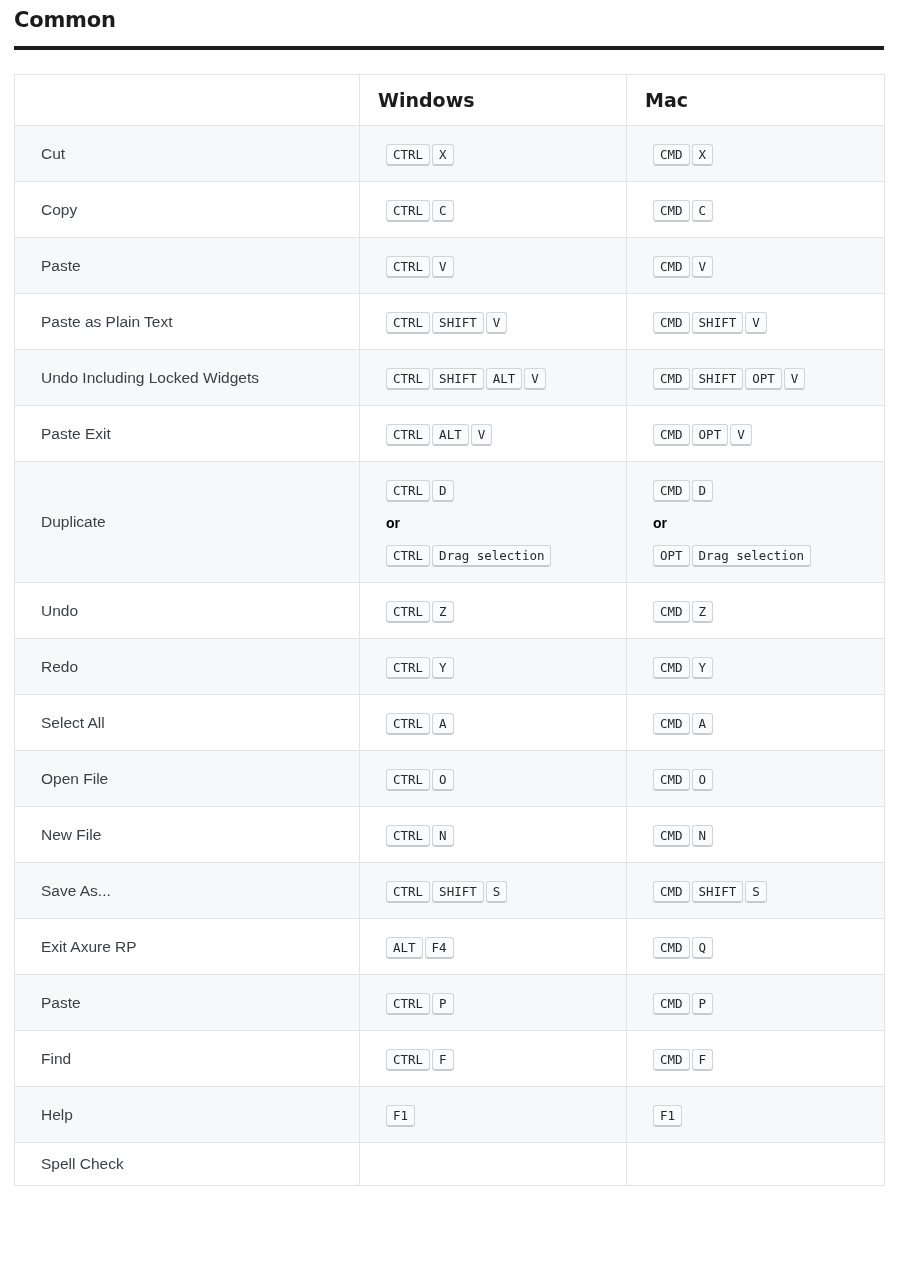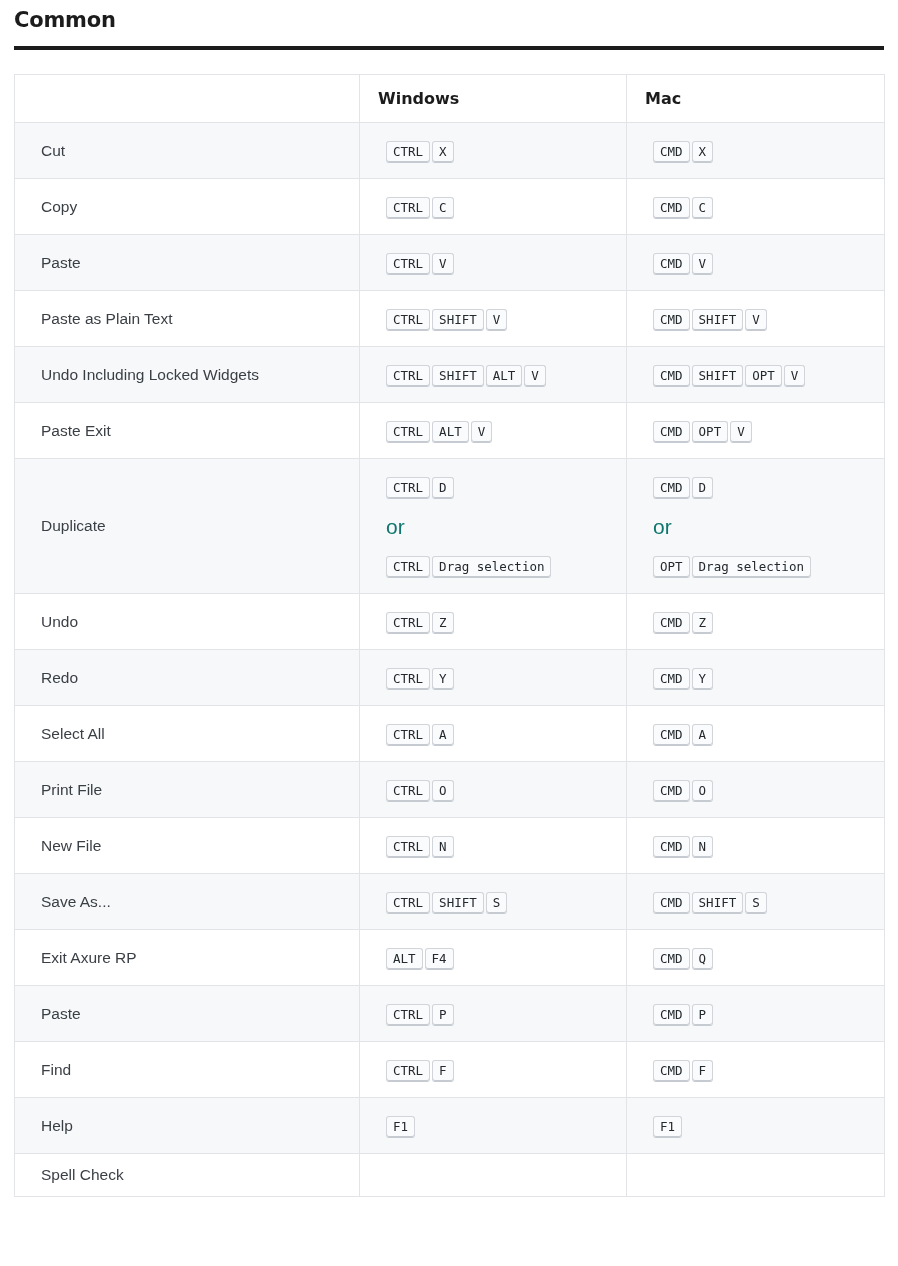--- a/index.html
+++ b/index.html
@@ -38,21 +38,21 @@
     border-collapse: collapse;
     border: 1px solid #e2e4e8;
     font-size: 15px;
     table-layout: fixed;
   }
   table.shortcuts col.c-label { width: 345px; }
   table.shortcuts col.c-win { width: 267px; }
   table.shortcuts col.c-mac { width: 258px; }
   table.shortcuts th {
     text-align: left;
-    font-size: 16px;
+    font-size: 19px;
     font-weight: bold;
     color: #1c1c1c;
     padding: 14px 18px;
     border: 1px solid #e2e4e8;
     background: #ffffff;
     vertical-align: middle;
     font-family: "DejaVu Sans", sans-serif;
   }
   table.shortcuts td {
     padding: 12px 26px;
@@ -80,24 +80,25 @@
     border-bottom-color: #c6cbd1;
     box-shadow: inset 0 -1px 0 #c6cbd1;
     border-radius: 3px;
     padding: 4px 6px;
     vertical-align: middle;
     margin-right: 2px;
     white-space: nowrap;
   }
   .or {
     display: block;
-    font-size: 21px;
-    color: #0f766e;
+    font-size: 14px;
+    color: #000000;
     margin: 4px 0 2px 0;
     font-family: "Liberation Sans", sans-serif;
+    font-weight: bold;
   }
   .keyline { display: block; }
 </style>
 </head>
 <body>
 
 <div class="page">
   <h1 class="page-title">Common</h1>
   <div class="title-rule"></div>
 
@@ -203,21 +204,21 @@
         <tr>
           <td class="label">Select All</td>
           <td class="keys">
             <span class="keyline"><kbd>CTRL</kbd><kbd>A</kbd></span>
           </td>
           <td class="keys">
             <span class="keyline"><kbd>CMD</kbd><kbd>A</kbd></span>
           </td>
         </tr>
         <tr>
-          <td class="label">Print File</td>
+          <td class="label">Open File</td>
           <td class="keys">
             <span class="keyline"><kbd>CTRL</kbd><kbd>O</kbd></span>
           </td>
           <td class="keys">
             <span class="keyline"><kbd>CMD</kbd><kbd>O</kbd></span>
           </td>
         </tr>
         <tr>
           <td class="label">New File</td>
           <td class="keys">

